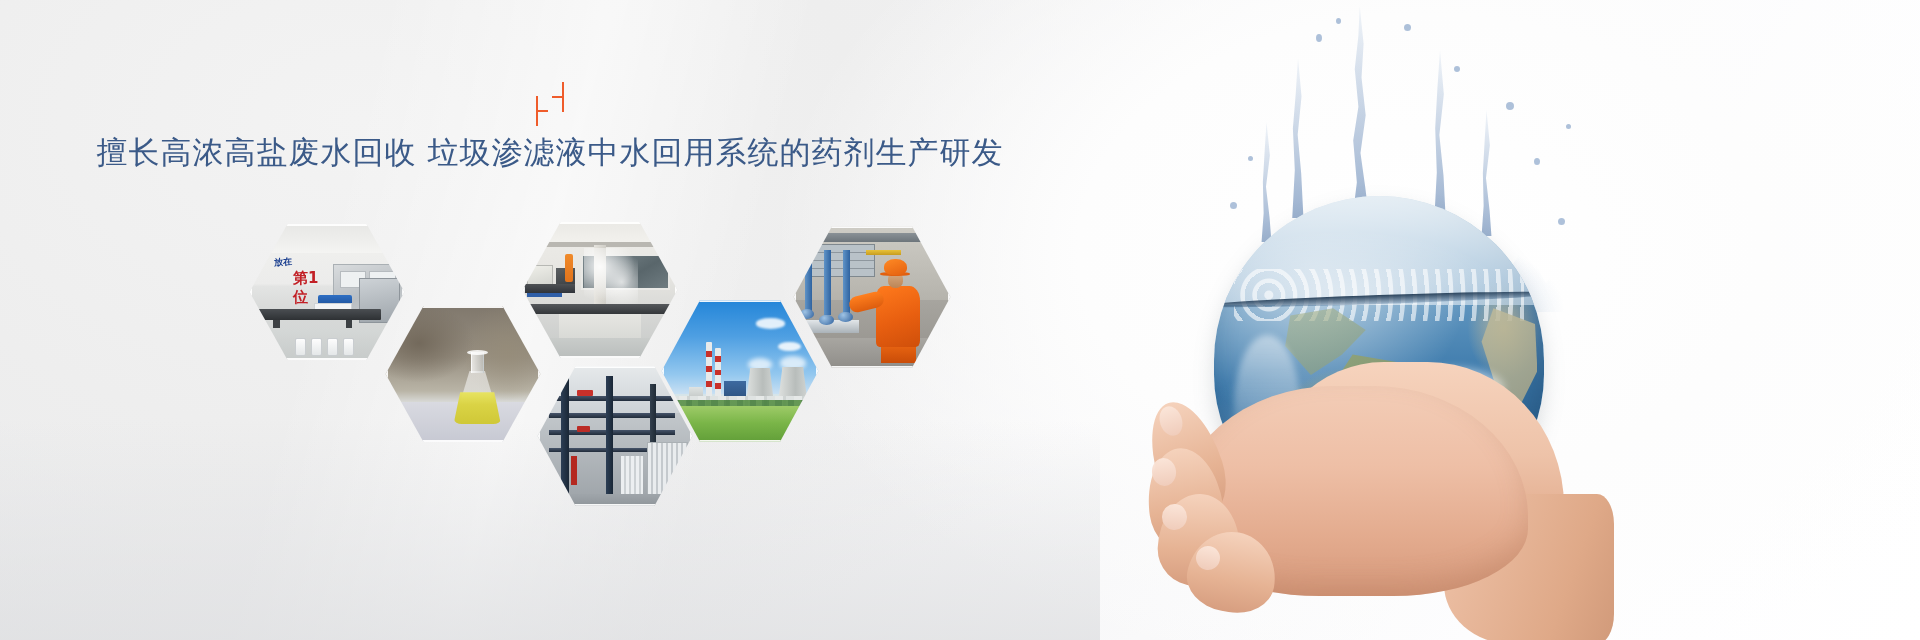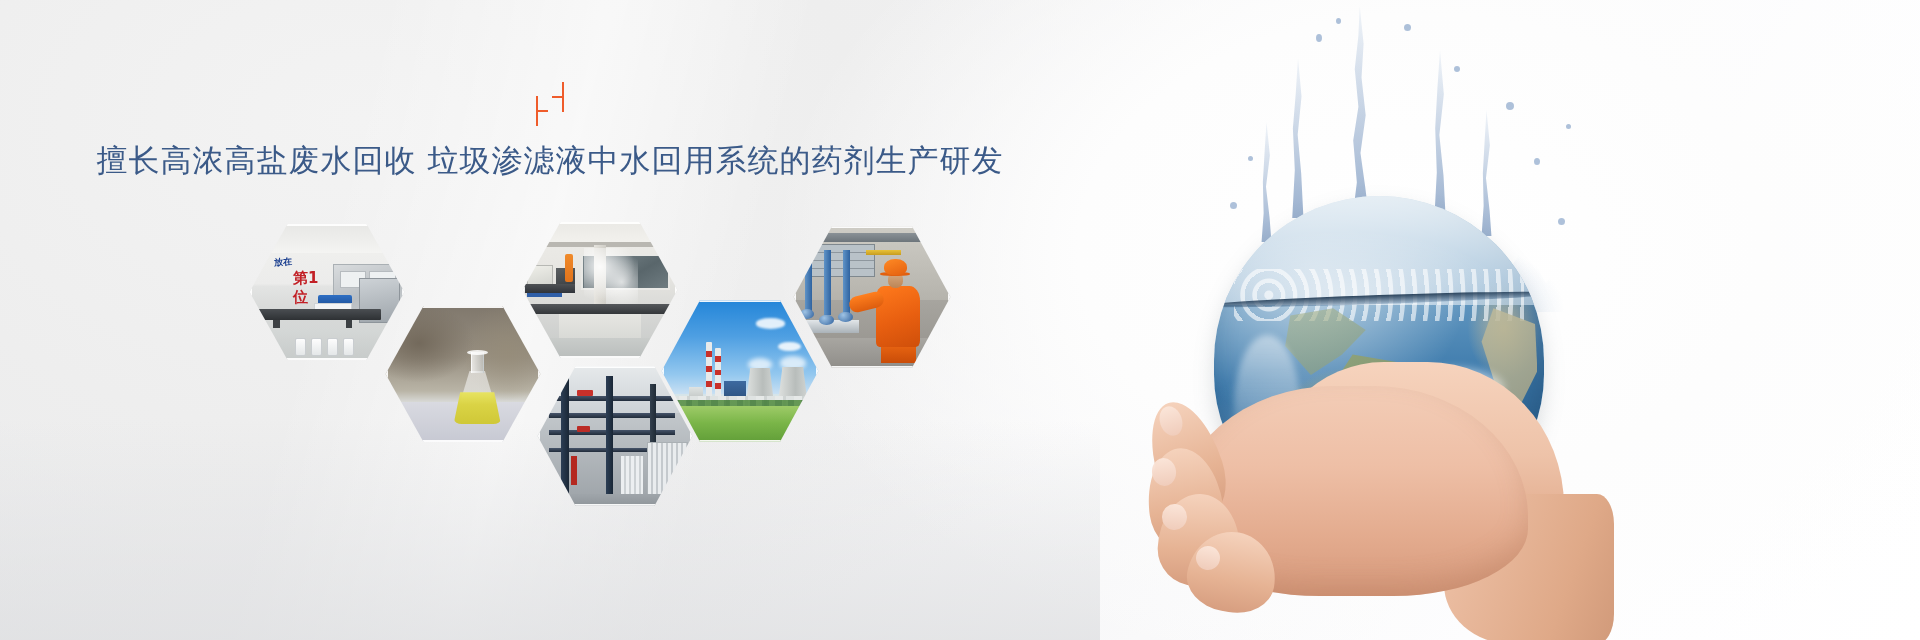--- a/index.html
+++ b/index.html
@@ -60,21 +60,21 @@
     background: #ef5c2b;
   }
   .tick-left {
     position: absolute; left: 12px; top: 0; width: 2px; height: 30px; background: #ef5c2b;
   }
   .tick-right {
     position: absolute; right: 12px; bottom: 0; width: 2px; height: 30px; background: #ef5c2b;
   }
 
   .subtitle {
-    margin-top: 24px;
+    margin-top: 16px;
     font-size: 31px;
     color: #3b5a88;
     letter-spacing: 1px;
     white-space: nowrap;
     font-family: "DejaVu Sans", sans-serif;
     font-weight: 400;
   }
 
   
   .collage { position: absolute; left: 236px; top: 218px; width: 720px; height: 300px; }

